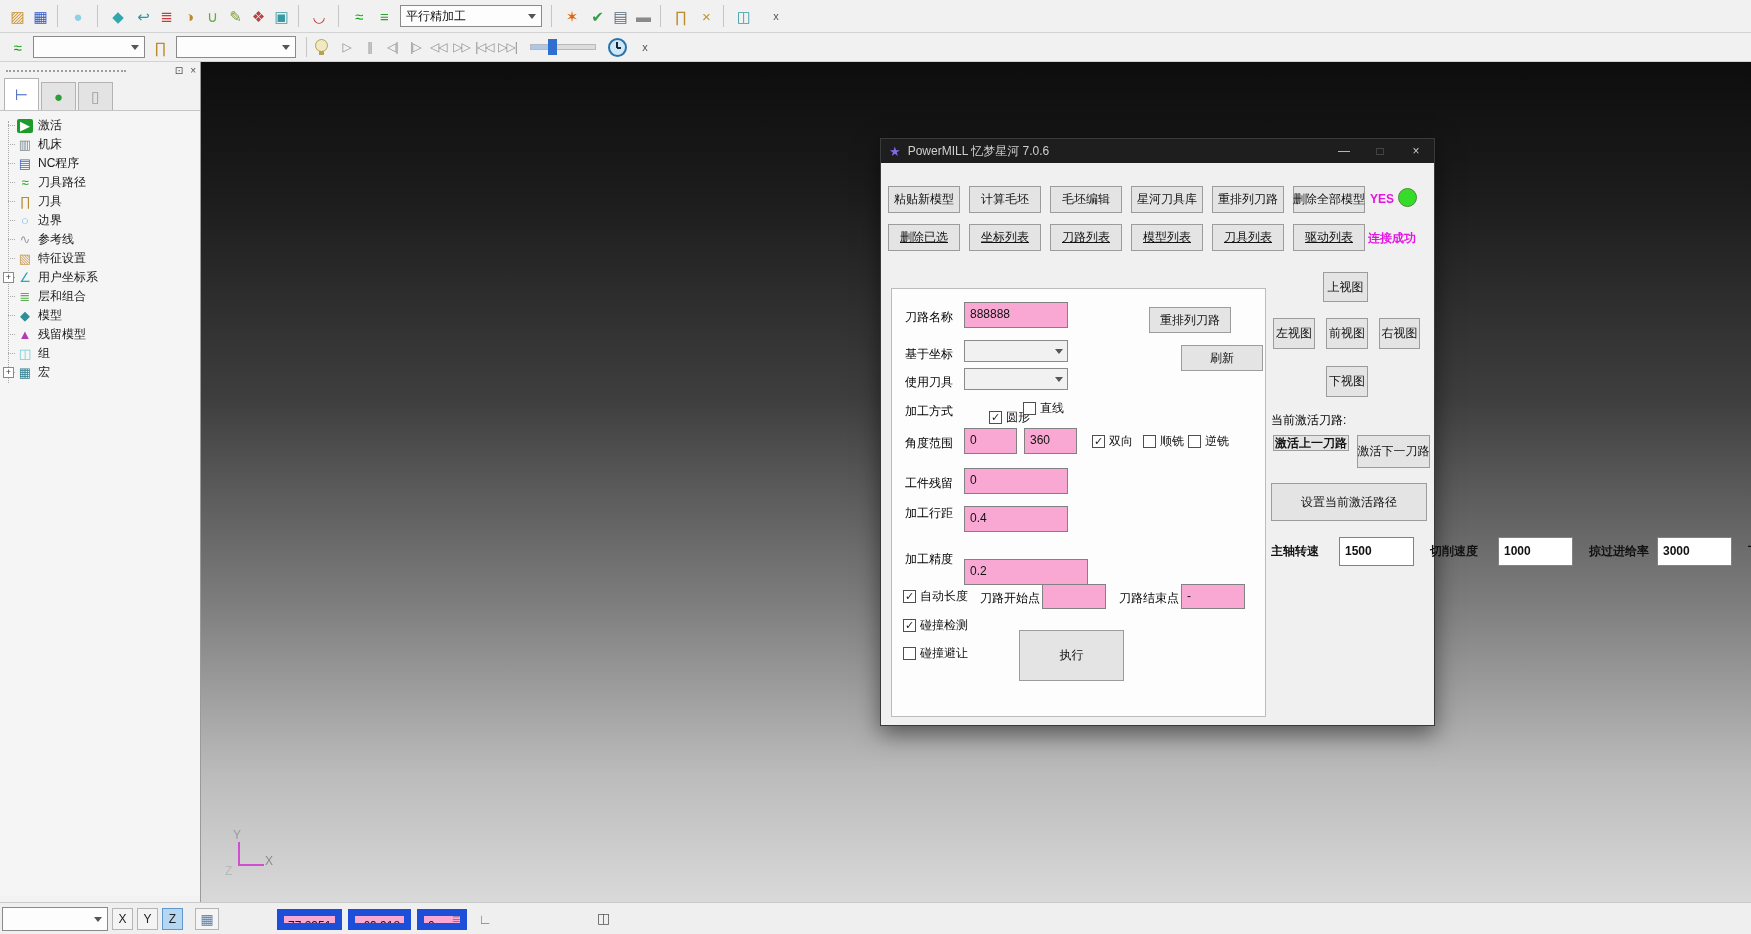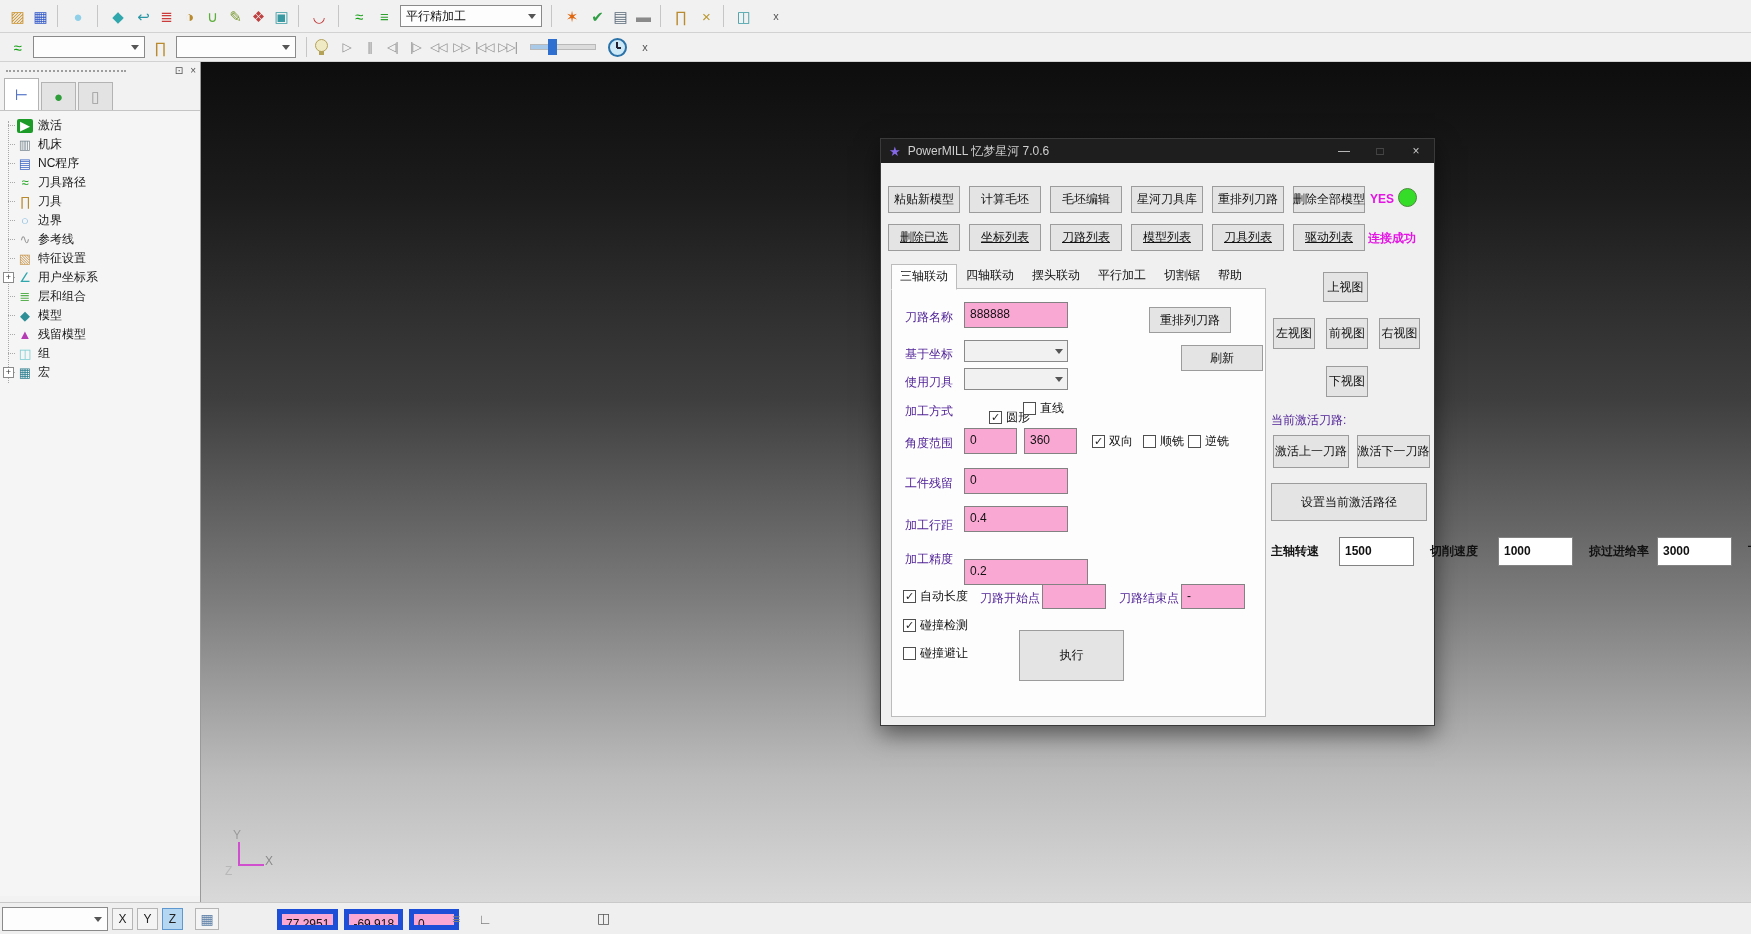--- a/index.html
+++ b/index.html
@@ -90,21 +90,21 @@
   .magenta{color:#e414e4;font-weight:bold;font-size:12px;position:absolute;white-space:nowrap;}
   .yes{left:489px;top:53px;}
   .conn{left:487px;top:91px;}
   .gcircle{position:absolute;left:517px;top:49px;width:19px;height:19px;border-radius:50%;
            background:#35dd29;border:1px solid #4a8a3a;box-sizing:border-box;}
   .dtabs{position:absolute;left:10px;top:127px;height:23px;display:flex;align-items:flex-end;z-index:2;}
   .dtab{padding:3px 8px 4px 8px;font-size:12px;color:#111;border:1px solid transparent;white-space:nowrap;}
   .dtab.active{background:#fdfdfd;border-color:#bcbcbc;border-bottom-color:#fdfdfd;margin-bottom:-1px;}
   .dpanel{position:absolute;left:10px;top:149px;width:375px;height:429px;background:#fdfdfd;
           border:1px solid #bcbcbc;box-sizing:border-box;}
-  .lab{position:absolute;font-size:12px;color:#4c1d95;white-space:nowrap;}
+  .lab{position:absolute;font-size:12px;color:#000000;white-space:nowrap;}
   .tbox{position:absolute;background:#f9a8d4;border:1px solid #828282;box-sizing:border-box;
         font-size:12px;color:#111;padding:4px 4px 0 5px;overflow:hidden;white-space:nowrap;}
   .dcombo{position:absolute;background:#f1f1f1;border:1px solid #8a8a8a;box-sizing:border-box;
           display:flex;align-items:center;justify-content:flex-end;padding:0 4px;}
   .cbrow{position:absolute;display:flex;align-items:center;gap:4px;font-size:12px;white-space:nowrap;}
   .cb{width:13px;height:13px;background:#fff;border:1px solid #4f4f4f;box-sizing:border-box;
       display:flex;align-items:center;justify-content:center;font-size:11px;color:#222;flex:none;}
   .cb.checked::after{content:"✓";}
   .d-abs{position:absolute;}
   .spindle{position:absolute;left:390px;top:398px;display:flex;flex-direction:row;gap:16px;font-weight:bold;}
@@ -116,21 +116,21 @@
   
   .statusbar{position:absolute;left:0;top:902px;width:1751px;height:32px;background:#efefef;
              border-top:1px solid #c9c9c9;box-sizing:border-box;}
   .sb-combo{position:absolute;left:2px;top:4px;width:106px;height:24px;}
   .sb-axis{position:absolute;left:112px;top:5px;display:flex;gap:4px;}
   .sb-btn{width:21px;height:22px;background:#f4f4f4;border:1px solid #b5b5b5;box-sizing:border-box;
           display:flex;align-items:center;justify-content:center;font-size:12px;color:#222;}
   .sb-btn.active{background:#b6d7f2;border-color:#5f97cf;}
   .sb-ico{position:absolute;font-size:14px;color:#5a7da5;}
   .sb-coords{position:absolute;left:277px;top:6px;display:flex;gap:6px;}
-  .sbx{position:static;min-width:50px;height:21px;padding:3px 4px 0 4px;border:5px solid #1d4ed8;}
+  .sbx{position:static;min-width:50px;height:21px;padding:3px 4px 0 4px;border:7px solid #1d4ed8;}
 </style>
 </head>
 <body>
 
 <div class="screen">
 
   <div class="tb tb1">
     <div class="ticons">
 
         <span class="tbi">
@@ -416,28 +416,20 @@
     <div class="brow brow2">
       <button class="btn">删除已选</button>
         <button class="btn">坐标列表</button>
         <button class="btn">刀路列表</button>
         <button class="btn">模型列表</button>
         <button class="btn">刀具列表</button>
         <button class="btn">驱动列表</button>
     </div>
     <span class="magenta conn">连接成功</span>
 
-    <div class="dtabs">
-      <span class="dtab active">三轴联动</span>
-        <span class="dtab">四轴联动</span>
-        <span class="dtab">摆头联动</span>
-        <span class="dtab">平行加工</span>
-        <span class="dtab">切割锯</span>
-        <span class="dtab">帮助</span>
-    </div>
 
     <div class="dpanel">
       <span class="lab" style="left:13px;top:20px;">刀路名称</span>
       <div class="tbox" style="left:72px;top:13px;width:104px;height:26px;">888888</div>
       <button class="btn d-abs" style="left:257px;top:18px;width:82px;height:26px;">重排列刀路</button>
 
       <span class="lab" style="left:13px;top:57px;">基于坐标</span>
       <div class="dcombo" style="left:72px;top:51px;width:104px;height:22px;">
         <span></span>
         <span class="chev"></span>
@@ -472,21 +464,21 @@
         <span>顺铣</span>
       </span>
       <span class="cbrow" style="left:296px;top:144px;">
         <span class="cb"></span>
         <span>逆铣</span>
       </span>
 
       <span class="lab" style="left:13px;top:186px;">工件残留</span>
       <div class="tbox" style="left:72px;top:179px;width:104px;height:26px;">0</div>
 
-      <span class="lab" style="left:13px;top:228px;">加工行距</span>
+      <span class="lab" style="left:13px;top:216px;">加工行距</span>
       <div class="tbox" style="left:72px;top:217px;width:104px;height:26px;">0.4</div>
 
       <span class="lab" style="left:13px;top:262px;">加工精度</span>
       <div class="tbox" style="left:72px;top:270px;width:124px;height:26px;">0.2</div>
 
       <span class="cbrow" style="left:11px;top:299px;">
         <span class="cb checked"></span>
         <span>自动长度</span>
       </span>
       <span class="lab" style="left:88px;top:301px;">刀路开始点</span>
@@ -506,21 +498,21 @@
       <button class="btn d-abs" style="left:127px;top:341px;width:105px;height:51px;">执行</button>
     </div>
 
     <button class="btn d-abs" style="left:442px;top:133px;width:45px;height:30px;">上视图</button>
     <button class="btn d-abs" style="left:392px;top:179px;width:42px;height:31px;">左视图</button>
     <button class="btn d-abs" style="left:445px;top:179px;width:42px;height:31px;">前视图</button>
     <button class="btn d-abs" style="left:498px;top:179px;width:41px;height:31px;">右视图</button>
     <button class="btn d-abs" style="left:445px;top:227px;width:42px;height:31px;">下视图</button>
 
     <span class="lab" style="left:390px;top:273px;">当前激活刀路:</span>
-    <button class="btn d-abs" style="left:392px;top:296px;width:76px;height:33px;">激活上一刀路</button>
+    <button class="btn d-abs" style="left:392px;top:296px;width:76px;height:16px;font-weight:bold;">激活上一刀路</button>
     <button class="btn d-abs" style="left:476px;top:296px;width:73px;height:33px;">激活下一刀路</button>
     <button class="btn d-abs" style="left:390px;top:344px;width:156px;height:38px;">设置当前激活路径</button>
 
     <div class="spindle">
 
         <div class="sp-row">
           <span class="sp-lab">主轴转速</span>
           <span class="sp-box">1500</span>
         </div>
 

